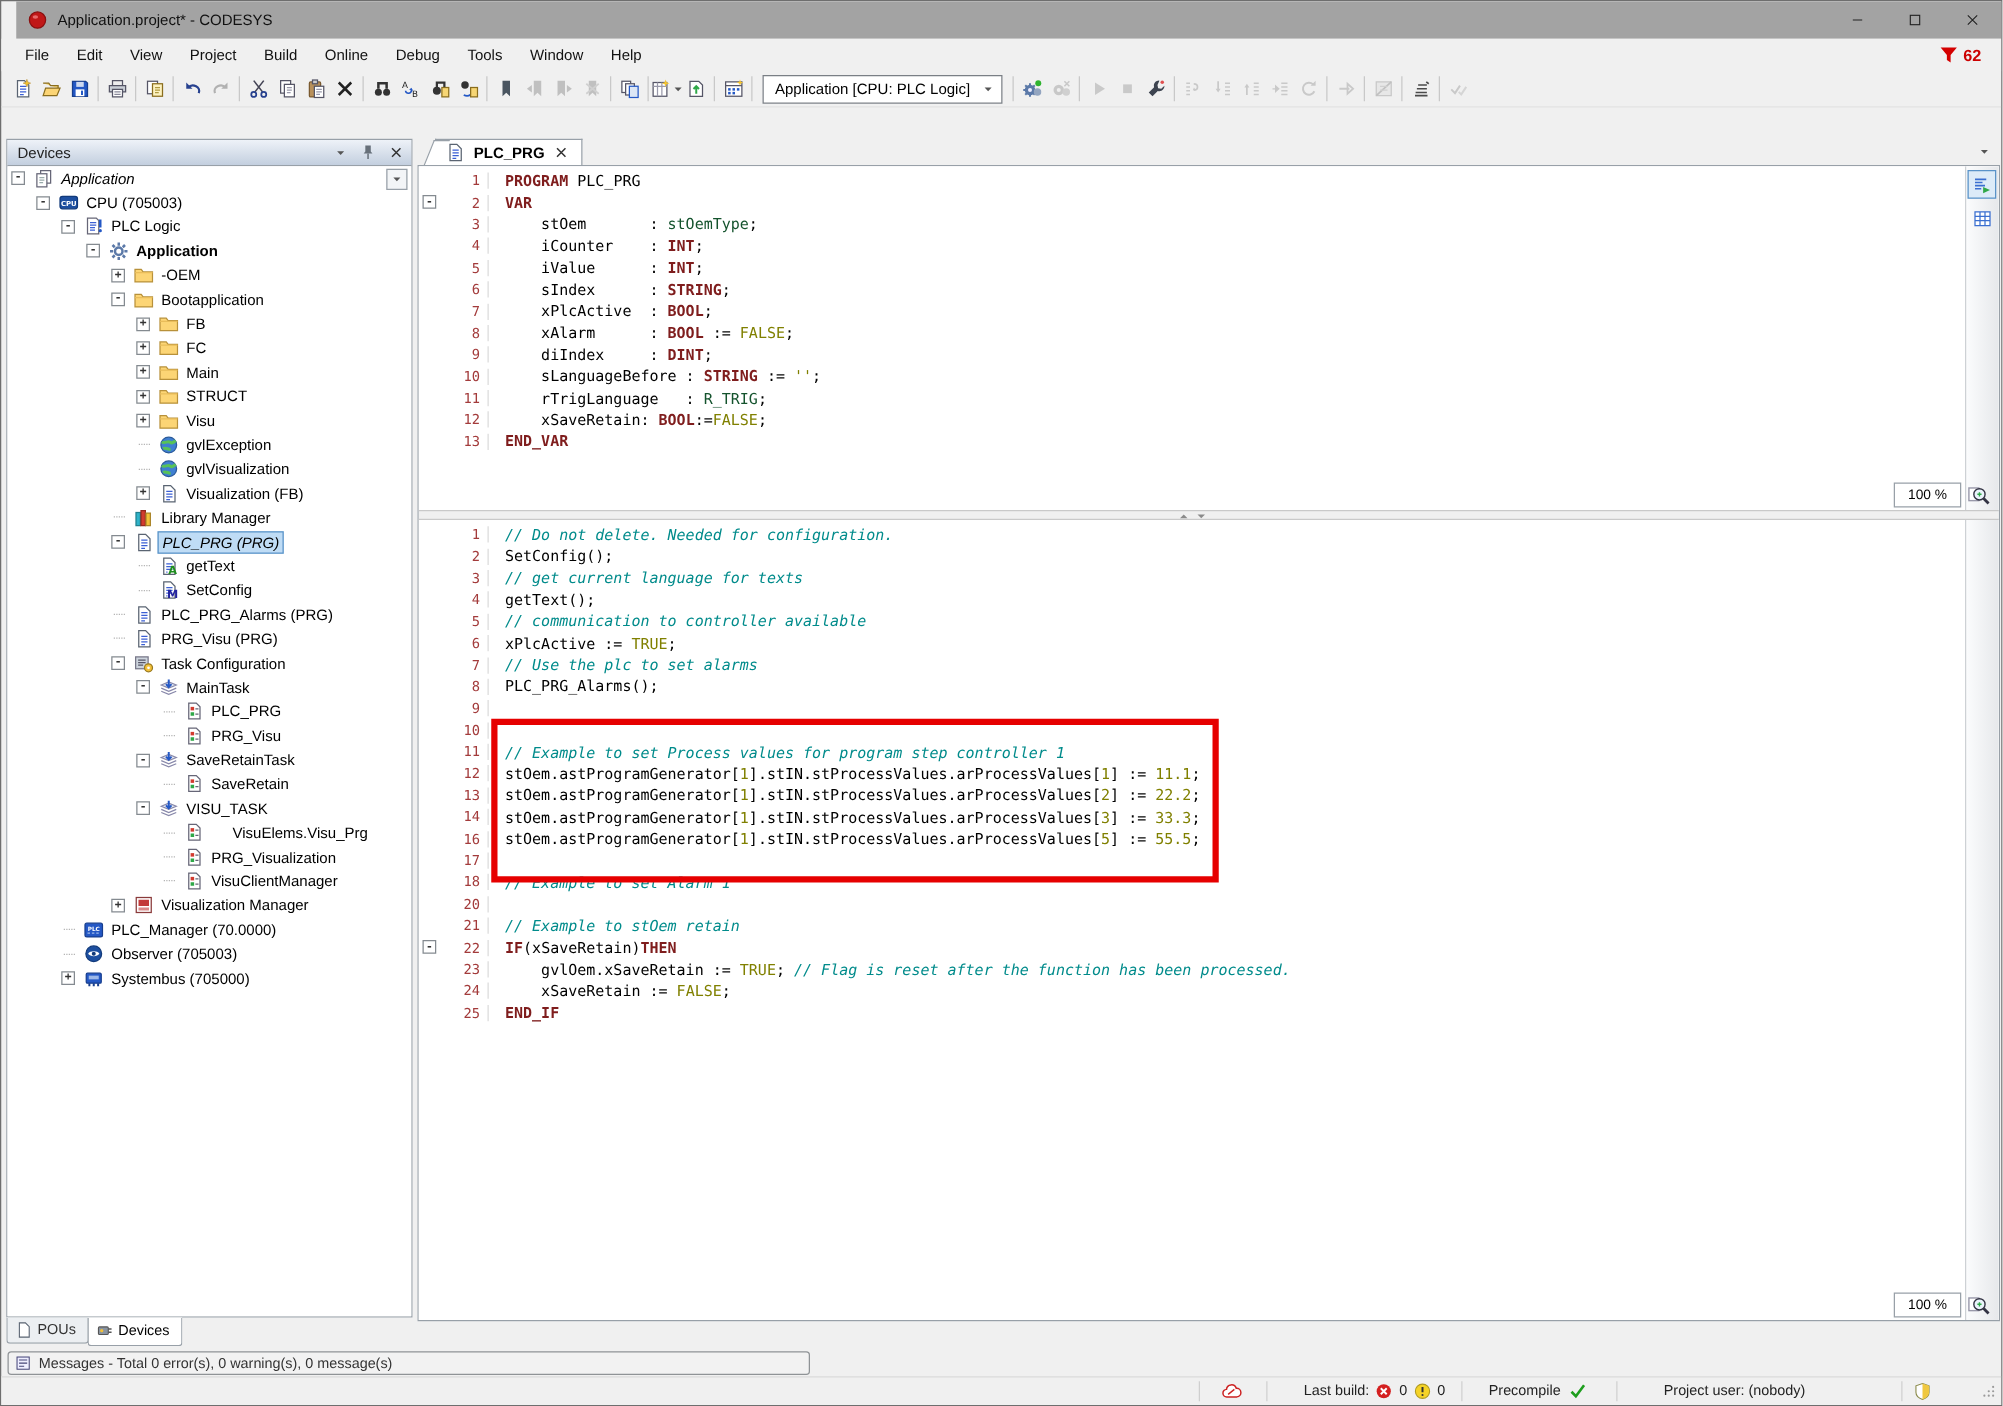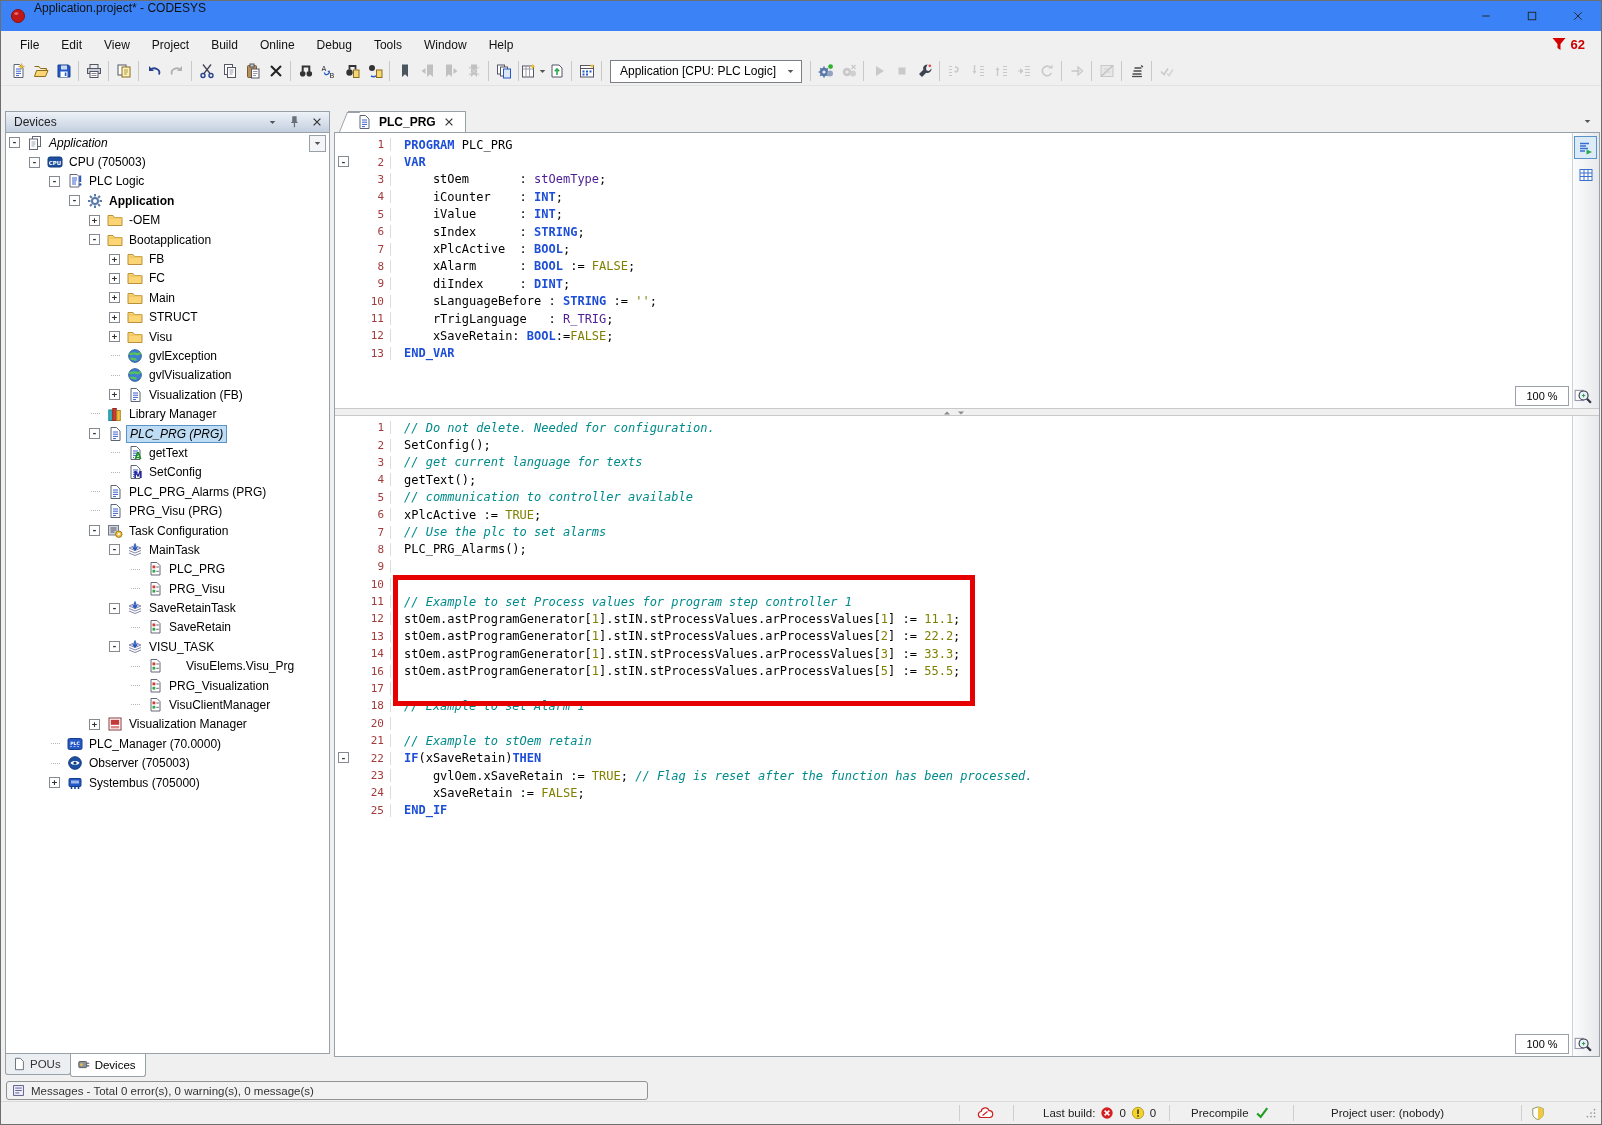--- a/index.html
+++ b/index.html
@@ -3,21 +3,21 @@
 <meta charset="utf-8">
 <style>
   html,body{margin:0;padding:0;background:#d9d9d9;}
   #window{position:relative;width:1602px;height:1125px;background:#f0f0f0;border:1px solid #6e6e6e;
           box-sizing:border-box;font-family:"Liberation Sans",sans-serif;overflow:hidden;color:#000;}
   .icn{display:inline-flex;align-items:center;justify-content:center;vertical-align:middle;}
   .icn svg{display:block;}
   .dis{opacity:.45;filter:grayscale(1);}
 
   
-  #titlebar{position:absolute;left:0;top:0;right:0;height:30px;background:#3b82f6;display:flex;}
+  #titlebar{position:absolute;left:12px;top:0;right:0;height:30px;background:#a3a3a3;display:flex;align-items:center;}
   #titlebar .logo{margin:0 8px 0 9px;}
   #title-text{font-size:12px;color:#111;}
   #winbtns{margin-left:auto;display:flex;height:30px;}
   .winbtn{width:46px;height:30px;display:flex;align-items:center;justify-content:center;}
 
   
   #menubar{position:absolute;left:0;top:30px;right:0;height:26px;background:#f0f0f0;display:flex;align-items:center;padding-left:8px;}
   .menu-item{font-size:12px;padding:4px 11px;color:#111;}
   #menu-badge{margin-left:auto;display:flex;align-items:center;gap:4px;padding-right:16px;}
   #menu-badge .cnt{color:#cc0000;font-weight:bold;font-size:13px;}
@@ -68,22 +68,22 @@
   #pane-splitter .tris{position:absolute;left:608px;top:0px;display:flex;gap:6px;}
   #impl-pane{top:283px;bottom:0;}
 
   .cl{display:flex;height:17.4px;align-items:center;font:12px "DejaVu Sans Mono",monospace;white-space:pre;}
   .cl .mg{width:22px;flex:0 0 22px;position:relative;height:100%;}
   .cl .fold{position:absolute;left:3px;top:3px;width:11px;height:11px;border:1px solid #848a90;background:#fff;box-sizing:border-box;
             display:flex;align-items:center;justify-content:center;font:bold 9px "DejaVu Sans Mono",monospace;line-height:8px;color:#333;}
   .cl .ln{width:34px;flex:0 0 34px;text-align:right;padding-right:6px;border-right:1px solid #dcdcdc;
           font-size:11px;color:#a33b3b;box-sizing:border-box;}
   .cl .ct{padding-left:13px;}
-  .k{color:#1d4ed8;font-weight:bold;}
-  .t{color:#4c1d95;}
+  .k{color:#7f1d1d;font-weight:bold;}
+  .t{color:#14532d;}
   .c{color:#008b8b;font-style:italic;}
   .n{color:#808000;}
   .p{color:#000;}
 
   .rgutter{position:absolute;top:0;bottom:0;right:0;width:26px;background:linear-gradient(to right,#fbfcfd,#e6e8eb);border-left:1px solid #cdd1d5;}
   .viewbtns{position:absolute;right:2px;top:3px;display:flex;flex-direction:column;gap:4px;}
   .vbtn{width:21px;height:21px;display:flex;align-items:center;justify-content:center;background:transparent;border:1px solid transparent;}
   .vbtn.sel{background:#dcebf8;border:1px solid #5a93c8;}
   .zoomctl{position:absolute;right:30px;bottom:2px;display:flex;align-items:center;}
   .zoombox{width:52px;height:18px;border:1px solid #98a0a8;background:#fff;font-size:11px;display:flex;align-items:center;justify-content:center;}

